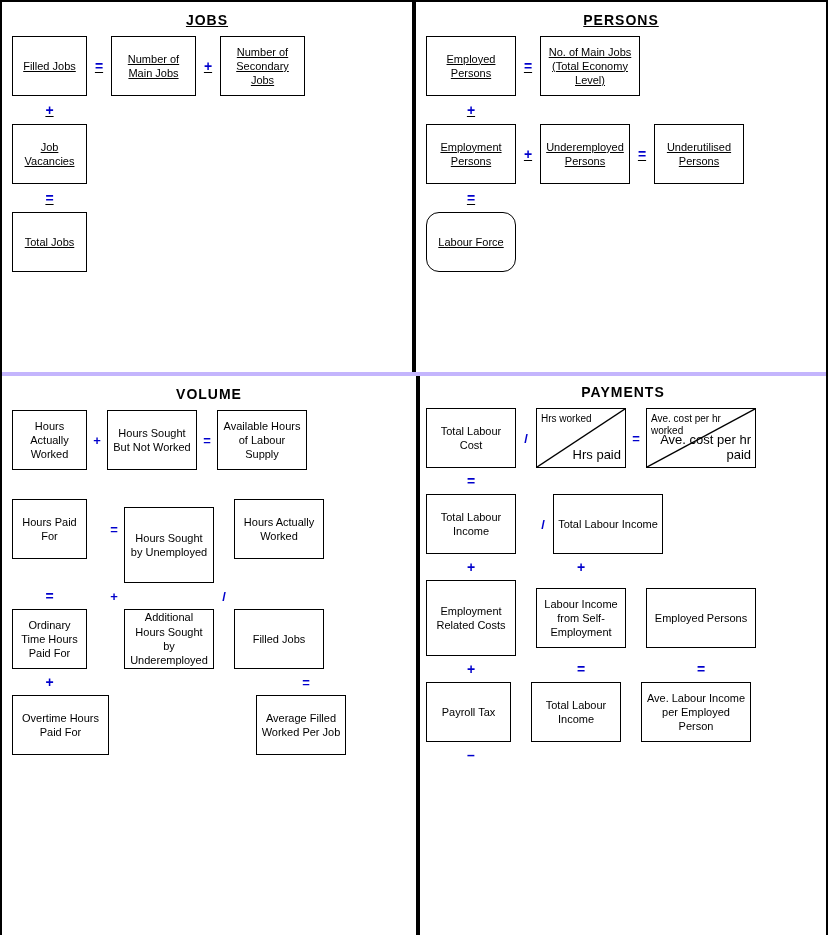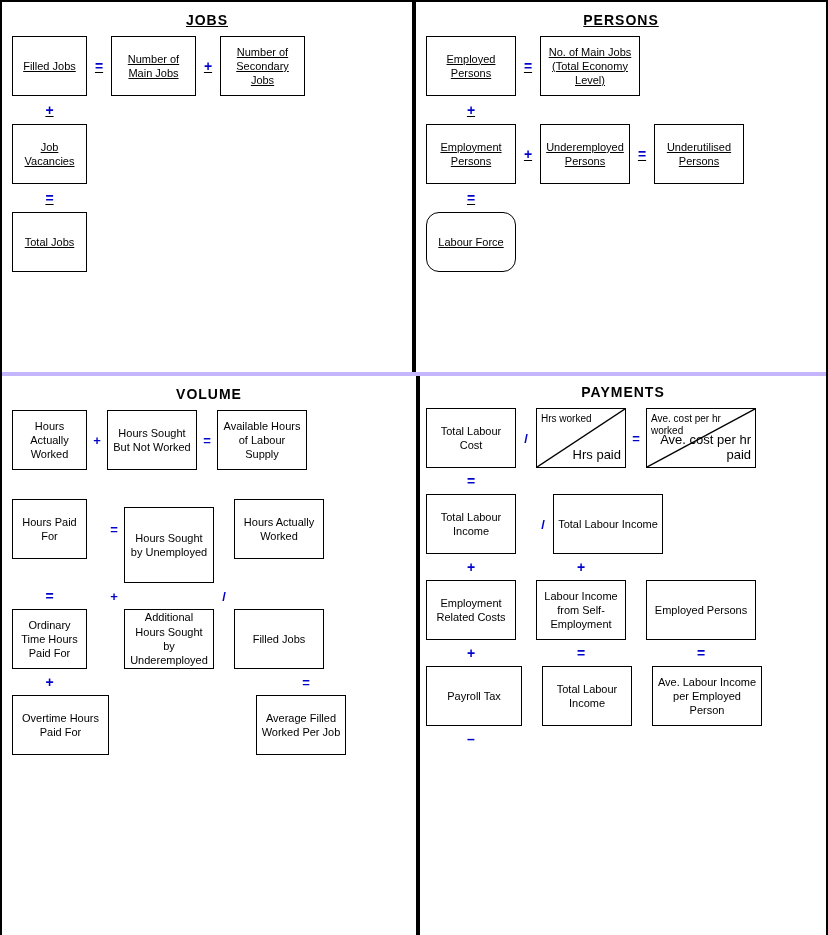--- a/index.html
+++ b/index.html
@@ -304,21 +304,21 @@
 
       <div style="display:flex; align-items:center; gap:3px; margin-bottom:5px;">
         <div class="operator" style="width:90px; text-align:center;">+</div>
         <div style="width:14px;"></div>
         <div class="operator" style="width:90px; text-align:center;">+</div>
         <div style="width:14px;"></div>
         <div style="width:110px;"></div>
       </div>
 
       <div style="display:flex; align-items:center; gap:3px; margin-bottom:5px;">
-        <div class="box" style="width:90px;height:60px;">
+        <div class="box" style="width:90px;height:76px;">
           <span>Employment Related Costs</span>
         </div>
         <div style="width:14px;"></div>
         <div class="box" style="width:90px;height:60px;">
           <span>Labour Income from Self-Employment</span>
         </div>
         <div style="width:14px;"></div>
         <div class="box" style="width:110px;height:60px;">
           <span>Employed Persons</span>
         </div>
@@ -326,21 +326,21 @@
 
       <div style="display:flex; align-items:center; gap:3px; margin-bottom:5px;">
         <div class="operator" style="width:90px; text-align:center;">+</div>
         <div style="width:14px;"></div>
         <div class="operator" style="width:90px; text-align:center;">=</div>
         <div style="width:14px;"></div>
         <div class="operator" style="width:110px; text-align:center;">=</div>
       </div>
 
       <div style="display:flex; align-items:center; gap:3px; margin-bottom:5px;">
-        <div class="box" style="width:96px;height:60px;">
+        <div class="box" style="width:85px;height:60px;">
           <span>Payroll Tax</span>
         </div>
         <div style="width:14px;"></div>
         <div class="box" style="width:90px;height:60px;">
           <span>Total Labour Income</span>
         </div>
         <div style="width:14px;"></div>
         <div class="box" style="width:110px;height:60px;">
           <span>Ave. Labour Income per Employed Person</span>
         </div>

